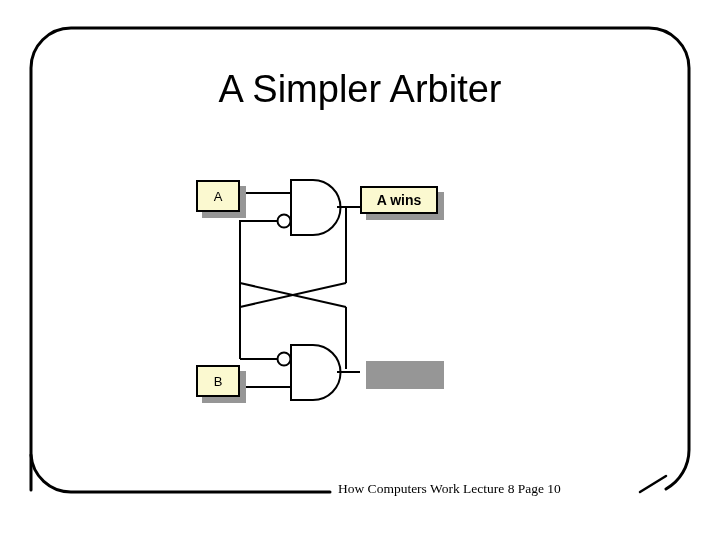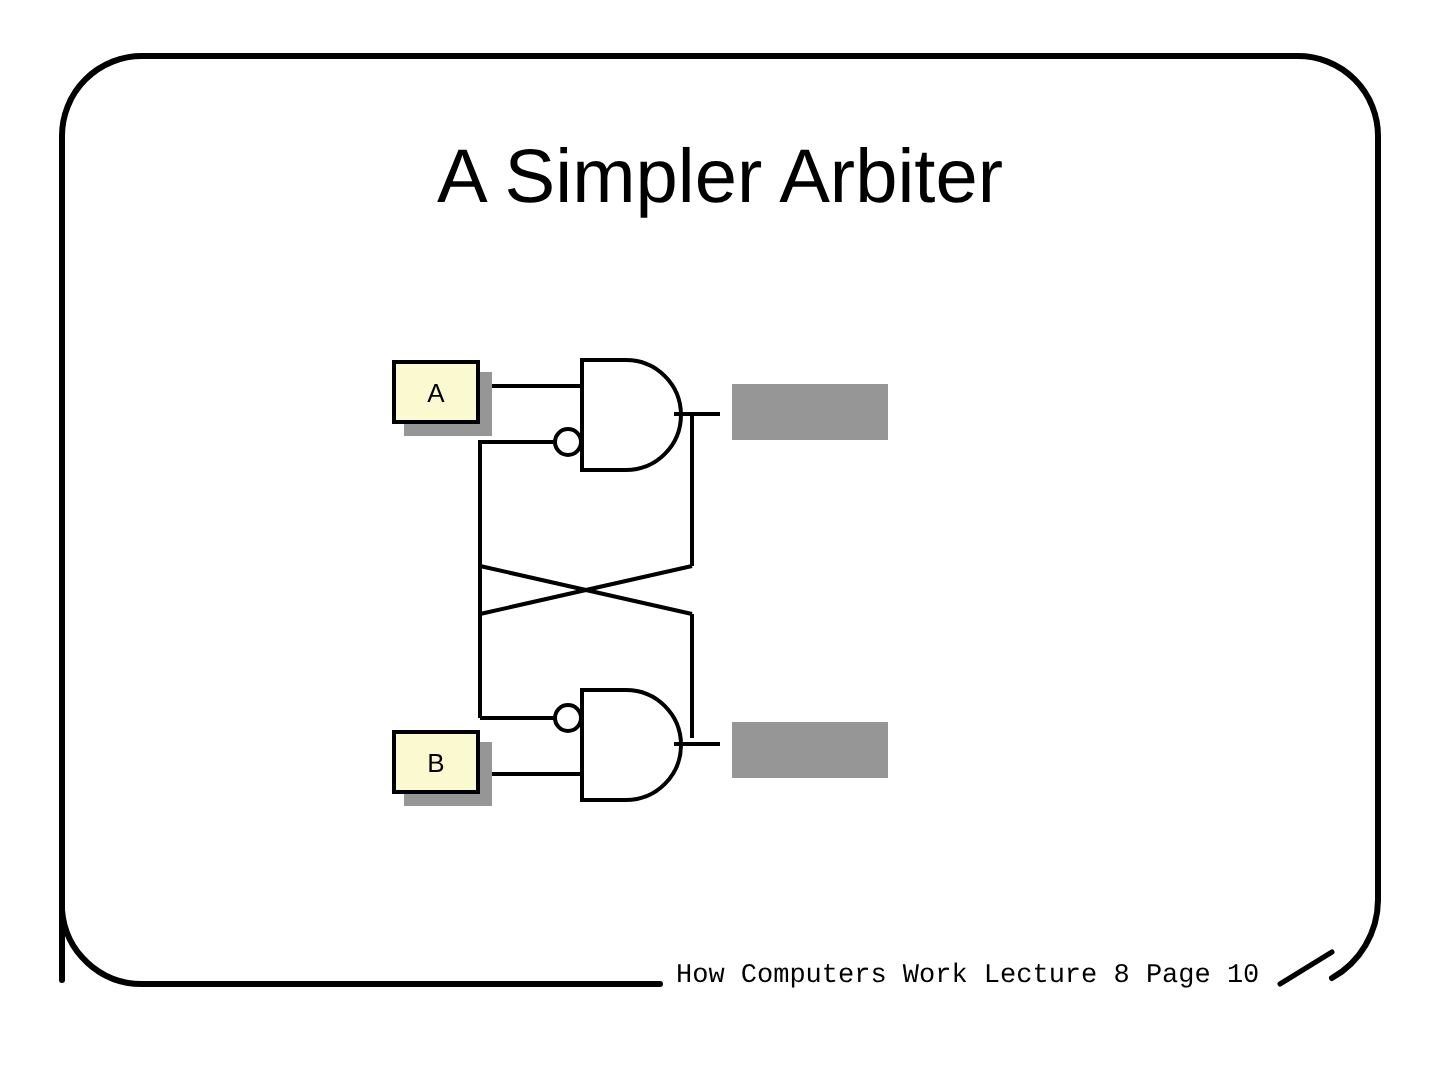--- a/index.html
+++ b/index.html
@@ -75,21 +75,21 @@
   #shadow-awins { left: 366px; top: 192px; width: 78px; height: 28px; }
   #box-bwins  { left: 360px; top: 355px; width: 78px; height: 28px; }
   #shadow-bwins { left: 366px; top: 361px; width: 78px; height: 28px; }
 
   #footer-text {
     position: absolute;
     left: 338px;
     top: 481px;
     font-size: 13.5px;
     color: #000000;
-    font-family: Liberation Mono, monospace;
+    font-family: Liberation Serif, serif;
     white-space: nowrap;
   }
 </style>
 </head>
 <body>
 
 <div id="slide">
 
   <svg id="frame-svg" viewBox="0 0 720 540" xmlns="http://www.w3.org/2000/svg">
 
@@ -152,18 +152,19 @@
     </g>
   </svg>
 
   <div class="label-shadow" id="shadow-a"></div>
   <div class="label-box lbl-plain" id="box-a">A</div>
 
   <div class="label-shadow" id="shadow-b"></div>
   <div class="label-box lbl-plain" id="box-b">B</div>
 
   <div class="label-shadow" id="shadow-awins"></div>
+  <div class="label-box lbl-bold" id="box-awins">A wins</div>
 
   <div class="label-shadow" id="shadow-bwins"></div>
 
   <div id="footer-text">How Computers Work Lecture 8 Page 10</div>
 
 </div>
 
 </body></html>

